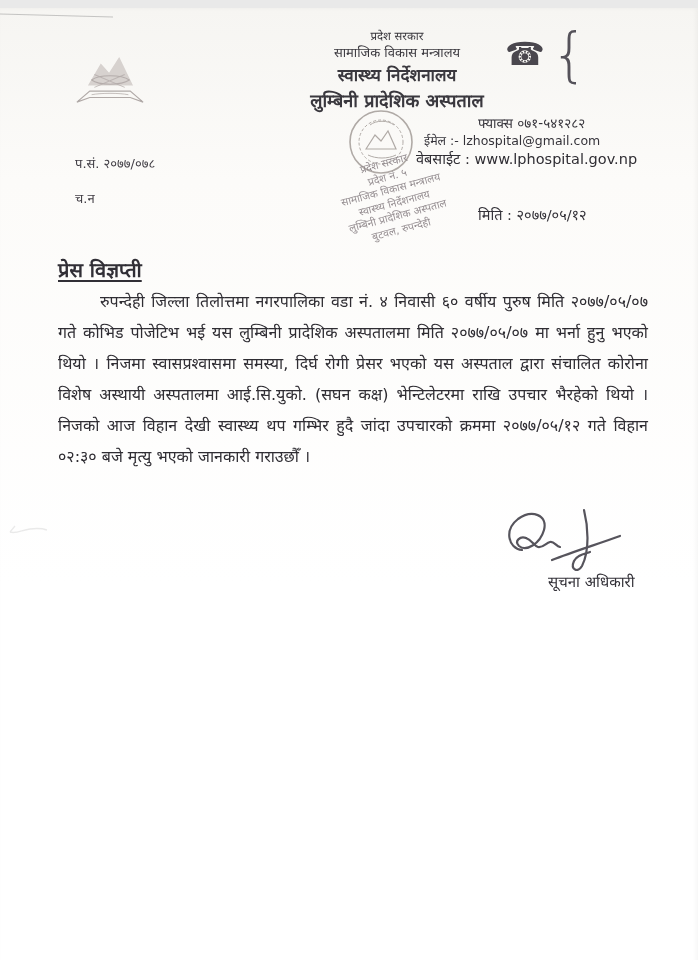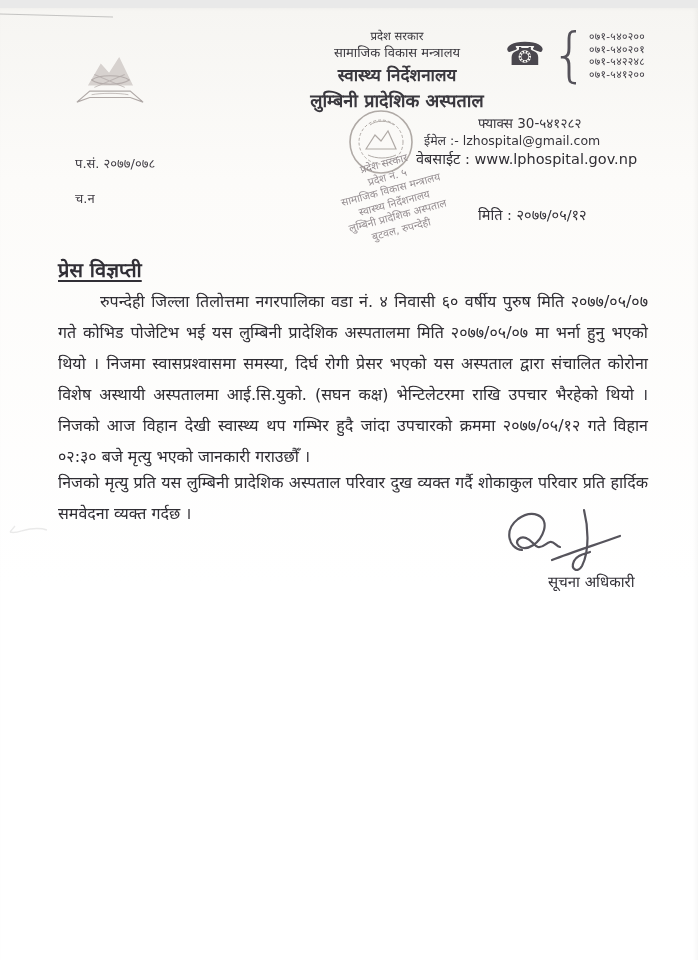--- a/index.html
+++ b/index.html
@@ -98,28 +98,22 @@
 
   <div class="abs head-center">
     <div class="h-sm">प्रदेश सरकार</div>
     <div class="h-md">सामाजिक विकास मन्त्रालय</div>
     <div class="h-lg">स्वास्थ्य निर्देशनालय</div>
     <div class="h-xl">लुम्बिनी प्रादेशिक अस्पताल</div>
   </div>
 
   <div class="abs phone-icon">☎</div>
   <div class="abs brace">{</div>
-  <div class="abs phone-list">
-    <div>०७१-५४०२००</div>
-    <div>०७१-५४०२०१</div>
-    <div>०७१-५४२२४८</div>
-    <div>०७१-५४१२००</div>
-  </div>
 
-  <div class="abs fax">फ्याक्स 30-५४१२८२</div>
+  <div class="abs fax">फ्याक्स ०७१-५४१२८२</div>
   <div class="abs email">ईमेल :- lzhospital@gmail.com</div>
   <div class="abs website">वेबसाईट : www.lphospital.gov.np</div>
 
   <div class="abs ref-no">प.सं. २०७७/०७८</div>
   <div class="abs ch-no">च.न</div>
   <div class="abs date">मिति : २०७७/०५/१२</div>
 
   <svg class="abs seal" viewBox="0 0 74 74">
     <g fill="none" stroke="#8d8580" opacity="0.85">
       <circle cx="37" cy="35" r="31" stroke-width="1.6"></circle>
@@ -133,21 +127,20 @@
     <div>प्रदेश सरकार</div>
     <div>प्रदेश नं. ५</div>
     <div>सामाजिक विकास मन्त्रालय</div>
     <div>स्वास्थ्य निर्देशनालय</div>
     <div>लुम्बिनी प्रादेशिक अस्पताल</div>
     <div>बुटवल, रुपन्देही</div>
   </div>
 
   <div class="abs title">प्रेस विज्ञप्ती</div>
   <p class="abs para p1">रुपन्देही जिल्ला तिलोत्तमा नगरपालिका वडा नं. ४ निवासी ६० वर्षीय पुरुष मिति २०७७/०५/०७ गते कोभिड पोजेटिभ भई यस लुम्बिनी प्रादेशिक अस्पतालमा मिति २०७७/०५/०७ मा भर्ना हुनु भएको थियो । निजमा स्वासप्रश्वासमा समस्या, दिर्घ रोगी प्रेसर भएको यस अस्पताल द्वारा संचालित कोरोना विशेष अस्थायी अस्पतालमा आई.सि.युको. (सघन कक्ष) भेन्टिलेटरमा राखि उपचार भैरहेको थियो । निजको आज विहान देखी स्वास्थ्य थप गम्भिर हुदै जांदा उपचारको क्रममा २०७७/०५/१२ गते विहान ०२:३० बजे मृत्यु भएको जानकारी गराउछौँ ।</p>
-  <p class="abs para p2">निजको मृत्यु प्रति यस लुम्बिनी प्रादेशिक अस्पताल परिवार दुख व्यक्त गर्दै शोकाकुल परिवार प्रति हार्दिक समवेदना व्यक्त गर्दछ ।</p>
 
   <svg class="abs signature" viewBox="0 0 148 68">
     <g fill="none" stroke="#3f3d46" stroke-width="2.2" stroke-linecap="round" opacity="0.88">
       <path d="M34,44 C20,42 16,24 30,13 C44,3 60,9 56,24 C52,38 38,46 31,40 C26,35 32,30 38,32"></path>
       <path d="M38,32 C44,34 46,40 50,41 C55,42 58,37 62,36 C66,35 68,40 72,41"></path>
       <path d="M96,4 C100,20 102,44 94,60 C90,67 82,64 86,55 C89,49 96,48 102,46"></path>
       <path d="M64,54 C84,46 110,38 132,30"></path>
     </g>
   </svg>
   <div class="abs sig-title">सूचना अधिकारी</div>

